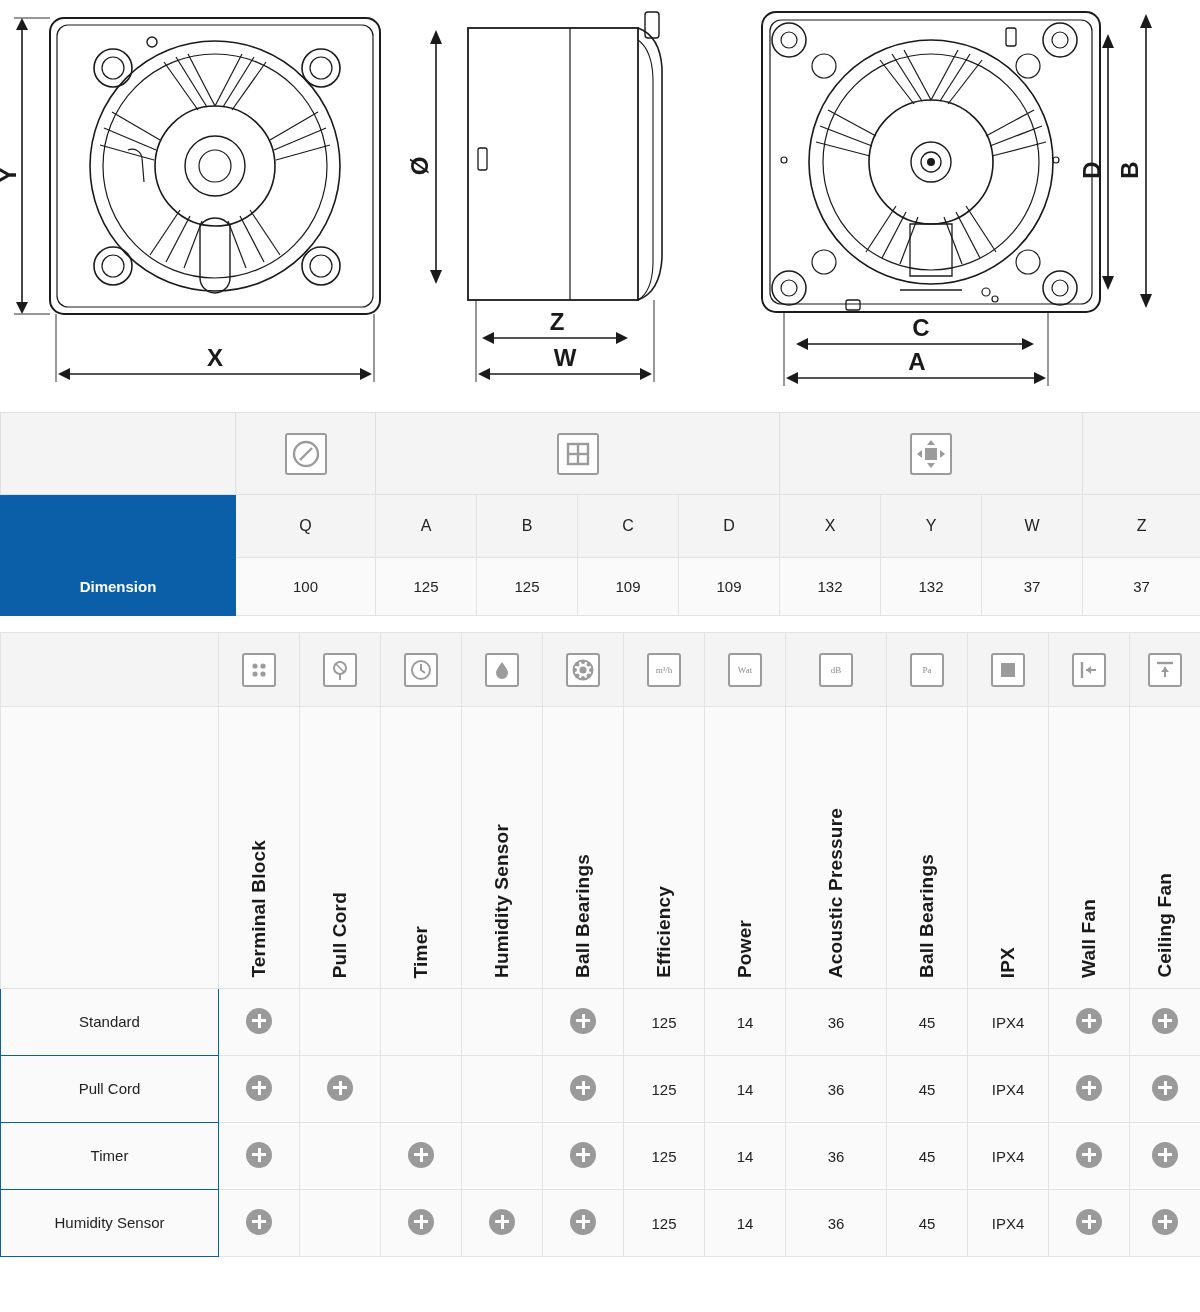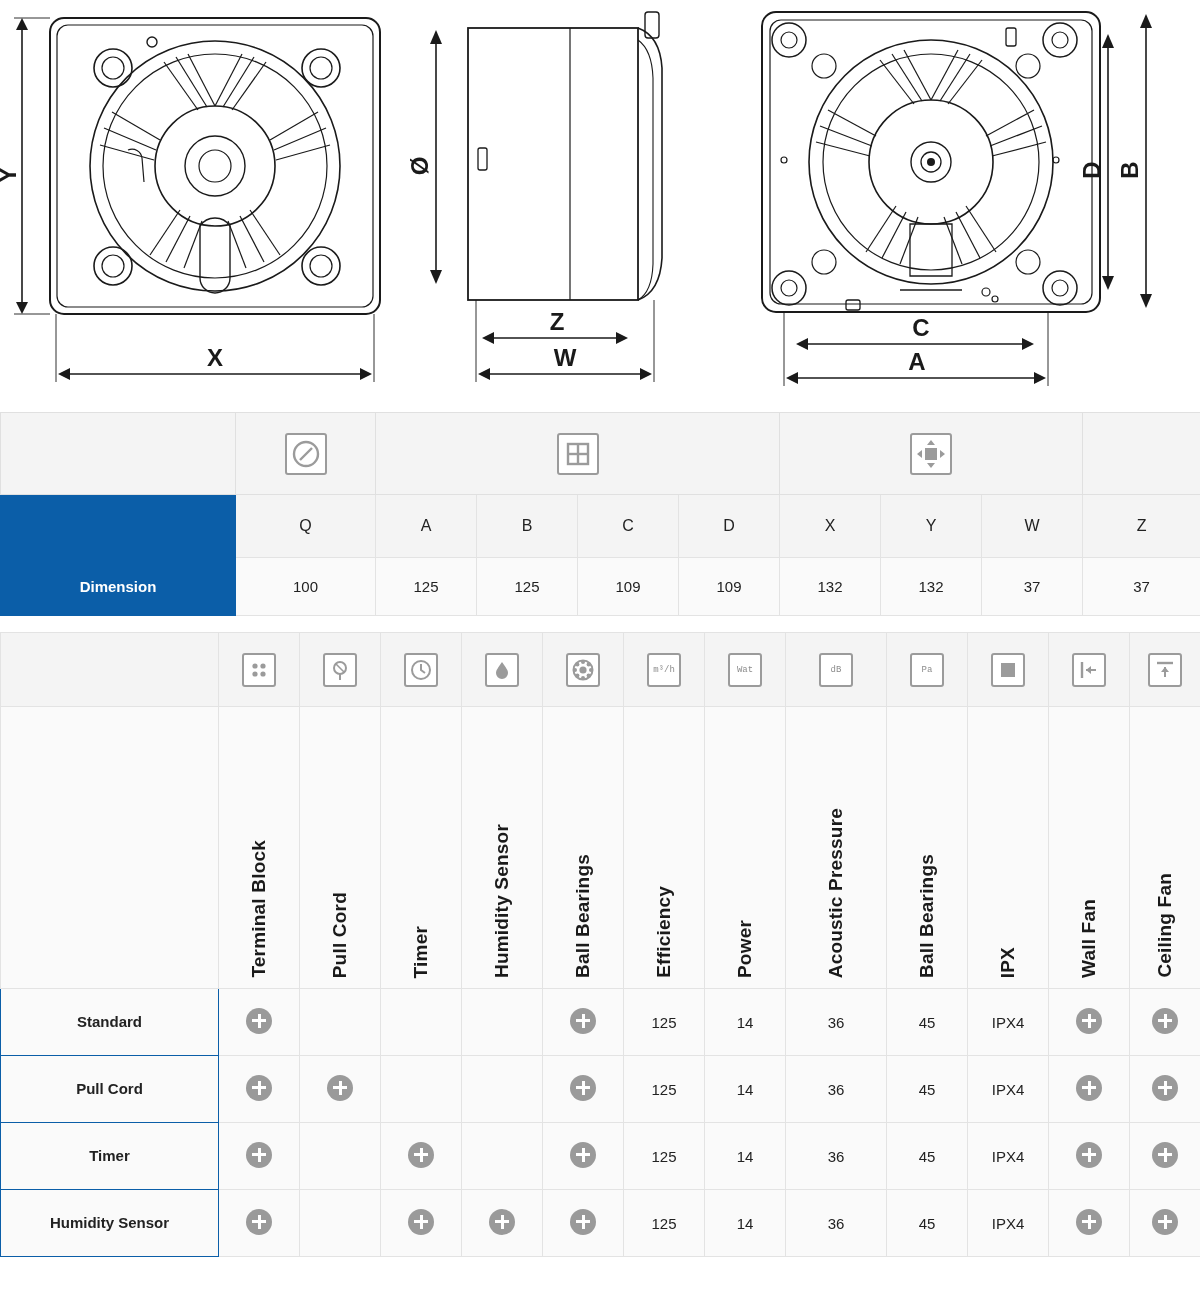--- a/index.html
+++ b/index.html
@@ -39,21 +39,21 @@
     font-weight: bold;
     font-size: 19px;
     letter-spacing: .2px;
     line-height: 1.05;
     margin: 0 auto;
     white-space: nowrap;
     color: #1a1a1a;
   }
   .spec-row td { height: 67px; }
   .rowlabel {
-    background: #0b5ea8; color: #fff; font-weight: bold; font-size: 19px;
+    background: #0b5ea8; color: #fff; font-weight: normal; font-size: 19px;
     border-color: #0b5ea8 !important;
     line-height: 1.15;
     margin-left: 8px;
   }
 
   
   .plus {
     display: inline-block;
     width: 26px; height: 26px; border-radius: 50%;
     background: #9a9a9a;
@@ -72,21 +72,21 @@
     border: 2px solid #9b9b9b;
     border-radius: 3px;
     position: relative;
     vertical-align: middle;
     background: #fff;
   }
   .iconbox.lg { width: 42px; height: 42px; }
   .iconbox .g {
     position: absolute; inset: 0;
     display: flex; align-items: center; justify-content: center;
-    font-size: 9px; color: #8c8c8c; font-family: Liberation Mono, monospace;
+    font-size: 9px; color: #8c8c8c; font-family: Liberation Serif, serif;
   }
   .iconbox svg { display:block; }
   .divider-gap { height: 16px; background: #ffffff; }
 </style>
 </head>
 <body>
 
 <div class="page">
 
   <div class="drawings">

